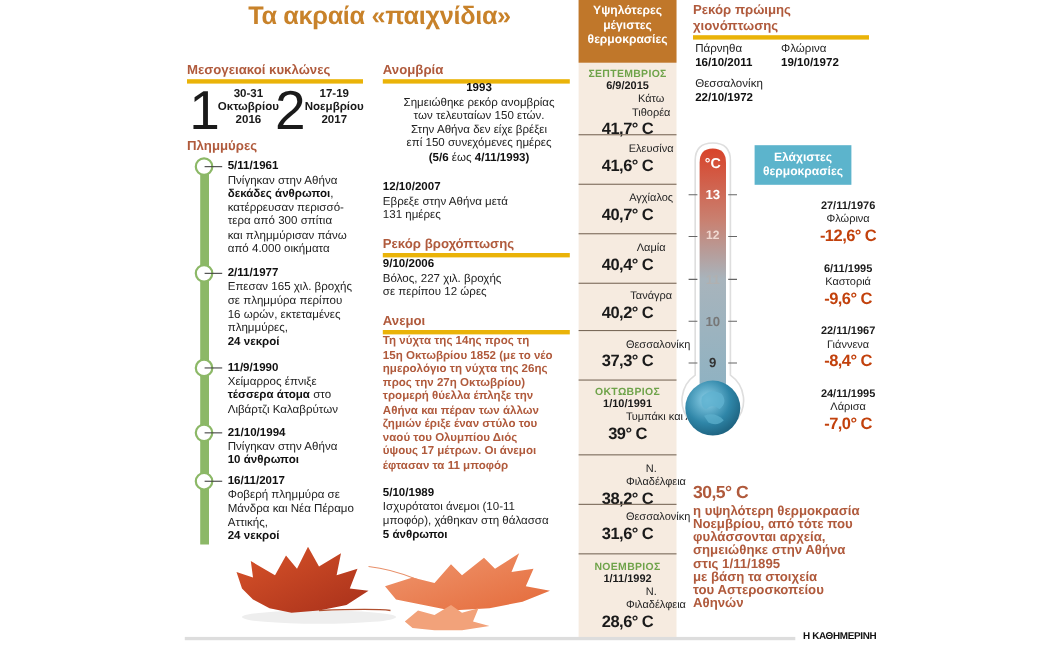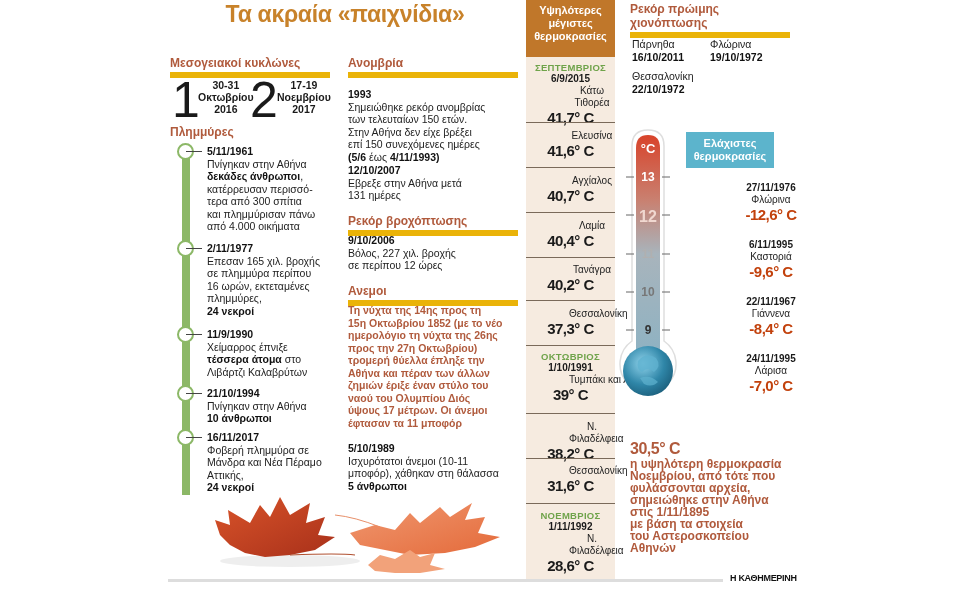--- a/index.html
+++ b/index.html
@@ -3,21 +3,21 @@
 <meta charset="utf-8">
 <style>
   * { margin:0; padding:0; box-sizing:border-box; }
   html, body { width:960px; height:600px; background:#ffffff; overflow:hidden; }
   body { position:relative; font-family:"Liberation Sans", sans-serif; color:#1a1a1a; }
   .abs { position:absolute; }
 
   .title { left:165px; top:2px; width:360px; text-align:center; color:#c8822a; font-weight:bold; font-size:23px; line-height:25px; letter-spacing:-0.3px; }
 
   .sec-head { color:#b05a3c; font-weight:bold; font-size:12px; line-height:14px; }
-  .sec-rule { border-bottom:6px solid #eab308; }
+  .sec-rule { border-bottom:4px solid #eab308; }
 
   .txt { font-size:10.5px; line-height:12.5px; color:#222; }
   .txt b, .bold { font-weight:bold; color:#111; }
   .date { font-weight:bold; font-size:10.5px; line-height:12.5px; color:#111; }
 
   
   .cyc-num { font-family:"Liberation Sans", sans-serif; font-size:50px; line-height:44px; font-weight:normal; color:#1a1a1a; letter-spacing:-2px; }
   .cyc-txt { font-weight:bold; font-size:10.5px; line-height:12px; color:#1a1a1a;text-align:center; }
 
   
@@ -119,21 +119,21 @@
 <div class="abs tl-tick" style="left:186px;top:437px;"></div>
 <div class="abs" style="left:207px;top:431px;width:130px;">
   <div class="date">16/11/2017</div>
   <div class="txt">Φοβερή πλημμύρα σε</div>
   <div class="txt">Μάνδρα και Νέα Πέραμο</div>
   <div class="txt">Αττικής,</div>
   <div class="txt"><b>24 νεκροί</b></div>
 </div>
 
 <div class="abs sec-head sec-rule" style="left:348px;top:56px;width:170px;padding-bottom:2px;">Ανομβρία</div>
-<div class="abs" style="left:348px;top:88px;width:175px;">
+<div class="abs" style="left:348px;top:74px;width:175px;text-align:center;">
   <div class="date">1993</div>
   <div class="txt">Σημειώθηκε ρεκόρ ανομβρίας</div>
   <div class="txt">των τελευταίων 150 ετών.</div>
   <div class="txt">Στην Αθήνα δεν είχε βρέξει</div>
   <div class="txt">επί 150 συνεχόμενες ημέρες</div>
   <div class="txt"><b>(</b><b>5/6</b><span> έως </span><b>4/11/1993</b><b>)</b></div>
 </div>
 <div class="abs" style="left:348px;top:164px;width:175px;">
   <div class="date">12/10/2007</div>
   <div class="txt">Εβρεξε στην Αθήνα μετά</div>
@@ -300,21 +300,21 @@
   <line x1="44" y1="89" x2="52" y2="89" stroke="#666" stroke-width="1"></line>
   <line x1="8" y1="128" x2="16" y2="128" stroke="#666" stroke-width="1"></line>
   <line x1="44" y1="128" x2="52" y2="128" stroke="#666" stroke-width="1"></line>
   <line x1="8" y1="166" x2="16" y2="166" stroke="#666" stroke-width="1"></line>
   <line x1="44" y1="166" x2="52" y2="166" stroke="#666" stroke-width="1"></line>
   <line x1="8" y1="204" x2="16" y2="204" stroke="#666" stroke-width="1"></line>
   <line x1="44" y1="204" x2="52" y2="204" stroke="#666" stroke-width="1"></line>
 </svg>
 <div class="abs" style="left:636px;top:141px;width:24px;text-align:center;color:#fff;font-weight:bold;font-size:13px;">°C</div>
 <div class="abs" style="left:636px;top:170px;width:24px;text-align:center;color:#fff;font-weight:bold;font-size:12px;">13</div>
-<div class="abs" style="left:636px;top:208px;width:24px;text-align:center;color:#f0d8d0;font-weight:bold;font-size:16px;">12</div>
+<div class="abs" style="left:636px;top:208px;width:24px;text-align:center;color:#f0d8d0;font-weight:bold;font-size:11px;">12</div>
 <div class="abs" style="left:636px;top:247px;width:24px;text-align:center;color:#b0b0b0;font-weight:bold;font-size:12px;">11</div>
 <div class="abs" style="left:636px;top:285px;width:24px;text-align:center;color:#777;font-weight:bold;font-size:12px;">10</div>
 <div class="abs" style="left:636px;top:323px;width:24px;text-align:center;color:#333;font-weight:bold;font-size:12px;">9</div>
 
 <div class="abs lows-head">
   <div>Ελάχιστες</div>
   <div>θερμοκρασίες</div>
 </div>
 <div class="abs lcell" style="top:182px;">
   <div class="ldate">27/11/1976</div>

